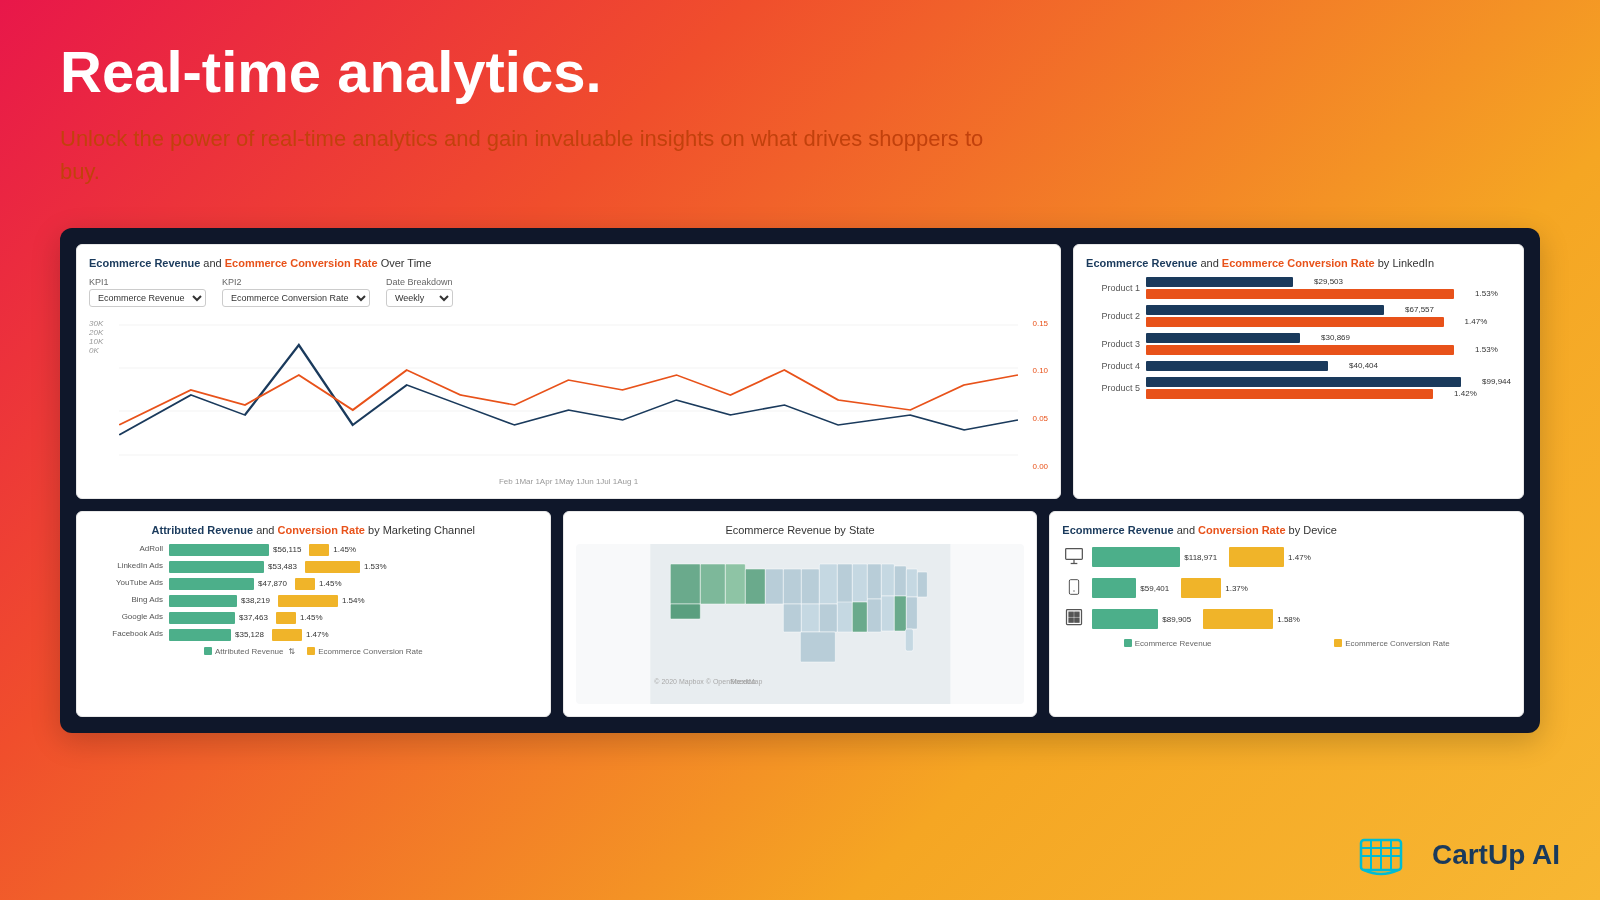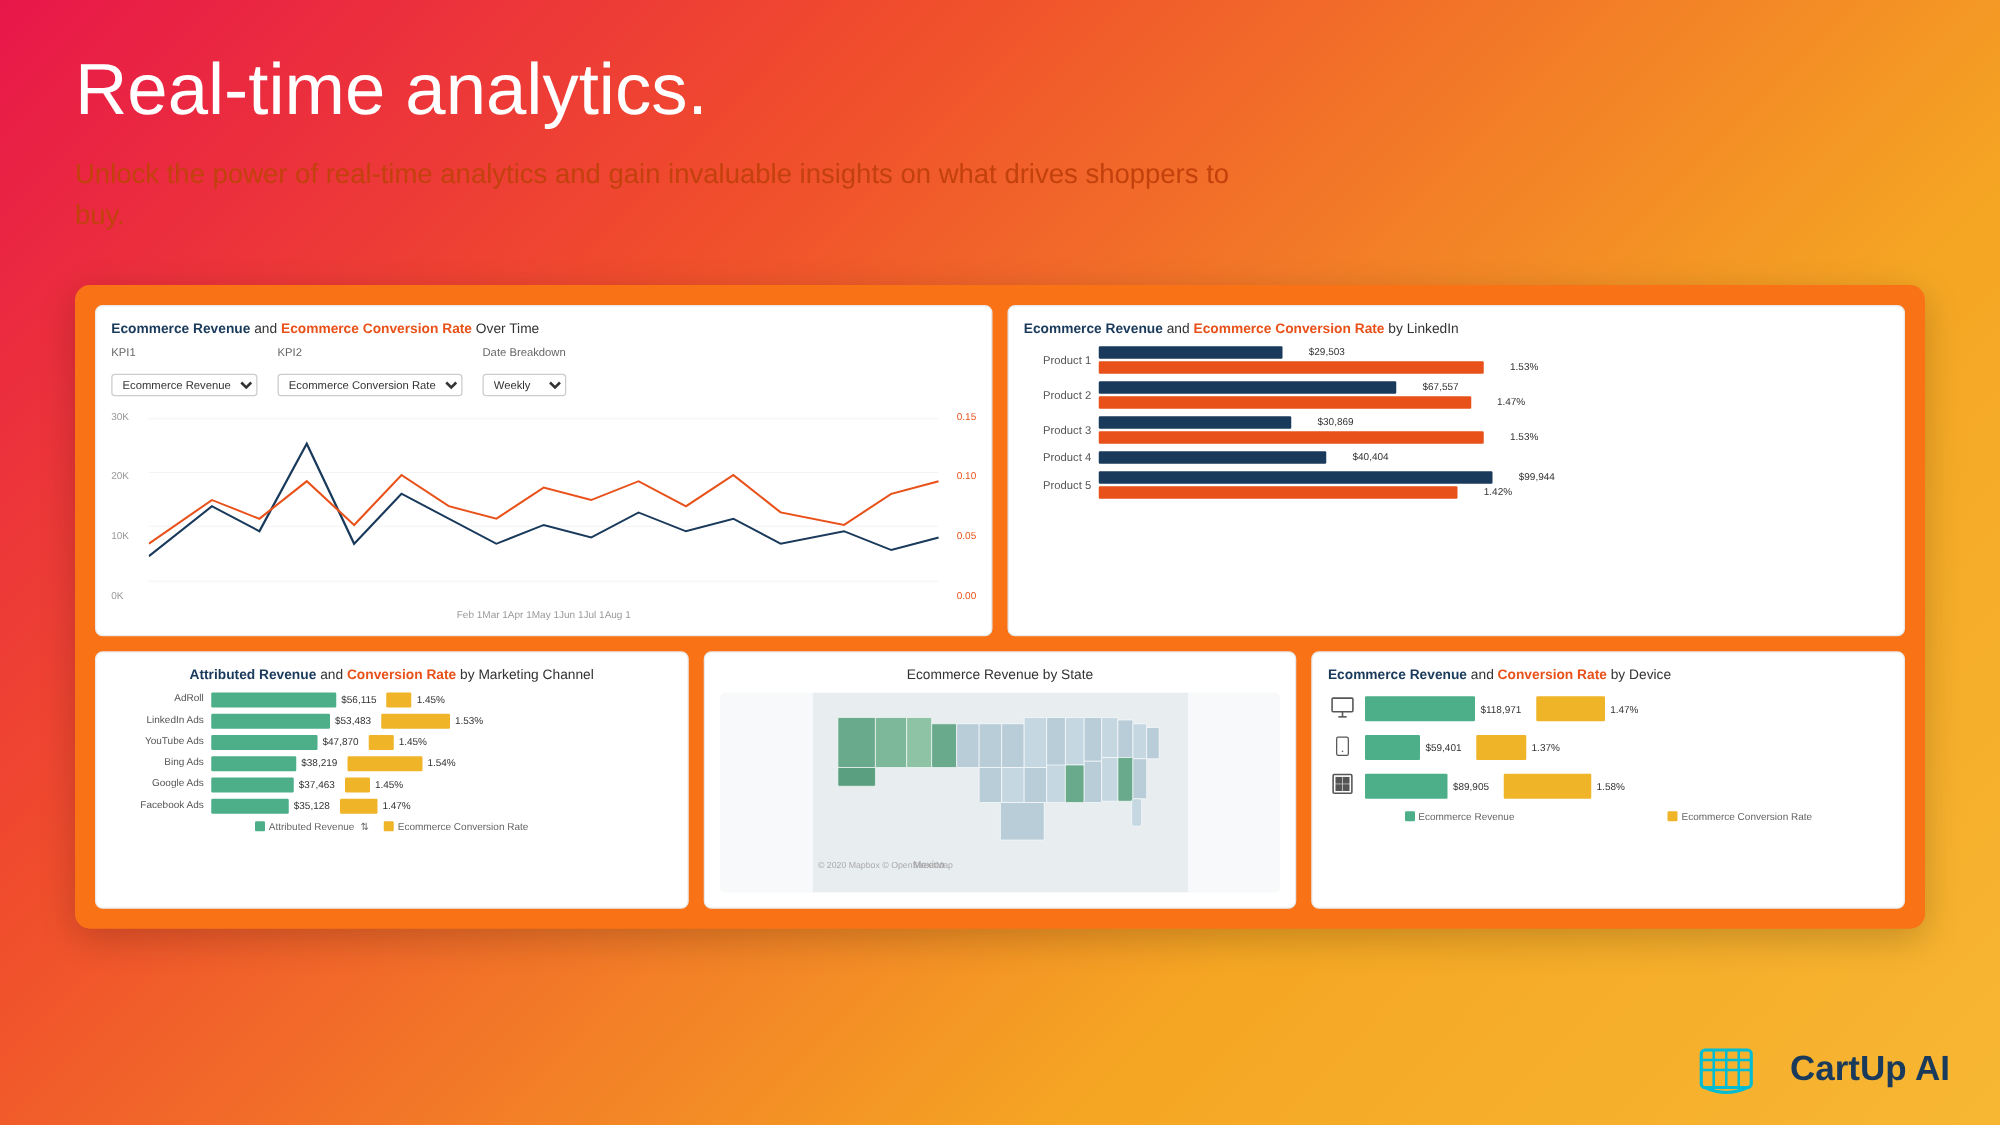--- a/index.html
+++ b/index.html
@@ -11,41 +11,41 @@
       background: linear-gradient(135deg, #e8174a 0%, #f04e2c 30%, #f5a623 70%, #f7b733 100%);
       position: relative;
     }
 
     .hero-text {
       padding: 40px 60px 20px 60px;
     }
 
     .main-title {
       font-size: 58px;
-      font-weight: 400;
+      font-weight: 700;
       color: white;
       line-height: 1.1;
       margin-bottom: 18px;
     }
 
     .subtitle {
       font-size: 22px;
       color: #c2410c;
       line-height: 1.5;
       max-width: 950px;
       font-weight: 400;
     }
 
     .dashboard-container {
       margin: 20px 60px 20px 60px;
-      background: #f97316;
+      background: #0f172a;
       border-radius: 12px;
       padding: 16px;
       display: grid;
-      grid-template-columns: 1fr 1fr;
+      grid-template-columns: 1fr;
       grid-template-rows: auto auto;
       gap: 12px;
       box-shadow: 0 8px 30px rgba(0,0,0,0.2);
     }
 
     .chart-panel {
       background: white;
       border: 1px solid #e8e8e8;
       border-radius: 6px;
       padding: 12px;
@@ -77,21 +77,21 @@
     }
 
     .kpi-group {
       display: flex;
       flex-direction: column;
     }
 
     .kpi-label {
       font-size: 9px;
       color: #666;
-      margin-bottom: 12px;
+      margin-bottom: 2px;
     }
 
     .kpi-select {
       font-size: 9px;
       padding: 2px 4px;
       border: 1px solid #ccc;
       border-radius: 3px;
       background: white;
       color: #333;
     }
@@ -345,21 +345,21 @@
       </div>
       <div class="kpi-group">
         <span class="kpi-label">Date Breakdown</span>
         <select class="kpi-select">
           <option>Weekly</option>
         </select>
       </div>
     </div>
     <div class="line-chart-area">
 
-      <div style="position:absolute;left:0;top:0;height:100%;display:flex;flex-direction:column;justify-content:space-between;font-size:8px;color:#999;padding:4px 0;">
+      <div style="position:absolute;left:0;top:0;height:100%;display:flex;flex-direction:column;font-size:8px;color:#999;padding:4px 0;font-style:italic;">
         <span>30K</span>
           <span>20K</span>
           <span>10K</span>
           <span>0K</span>
       </div>
 
       <div style="position:absolute;right:0;top:0;height:100%;display:flex;flex-direction:column;justify-content:space-between;font-size:8px;color:#e8521a;padding:4px 0;">
         <span>0.15</span>
           <span>0.10</span>
           <span>0.05</span>

